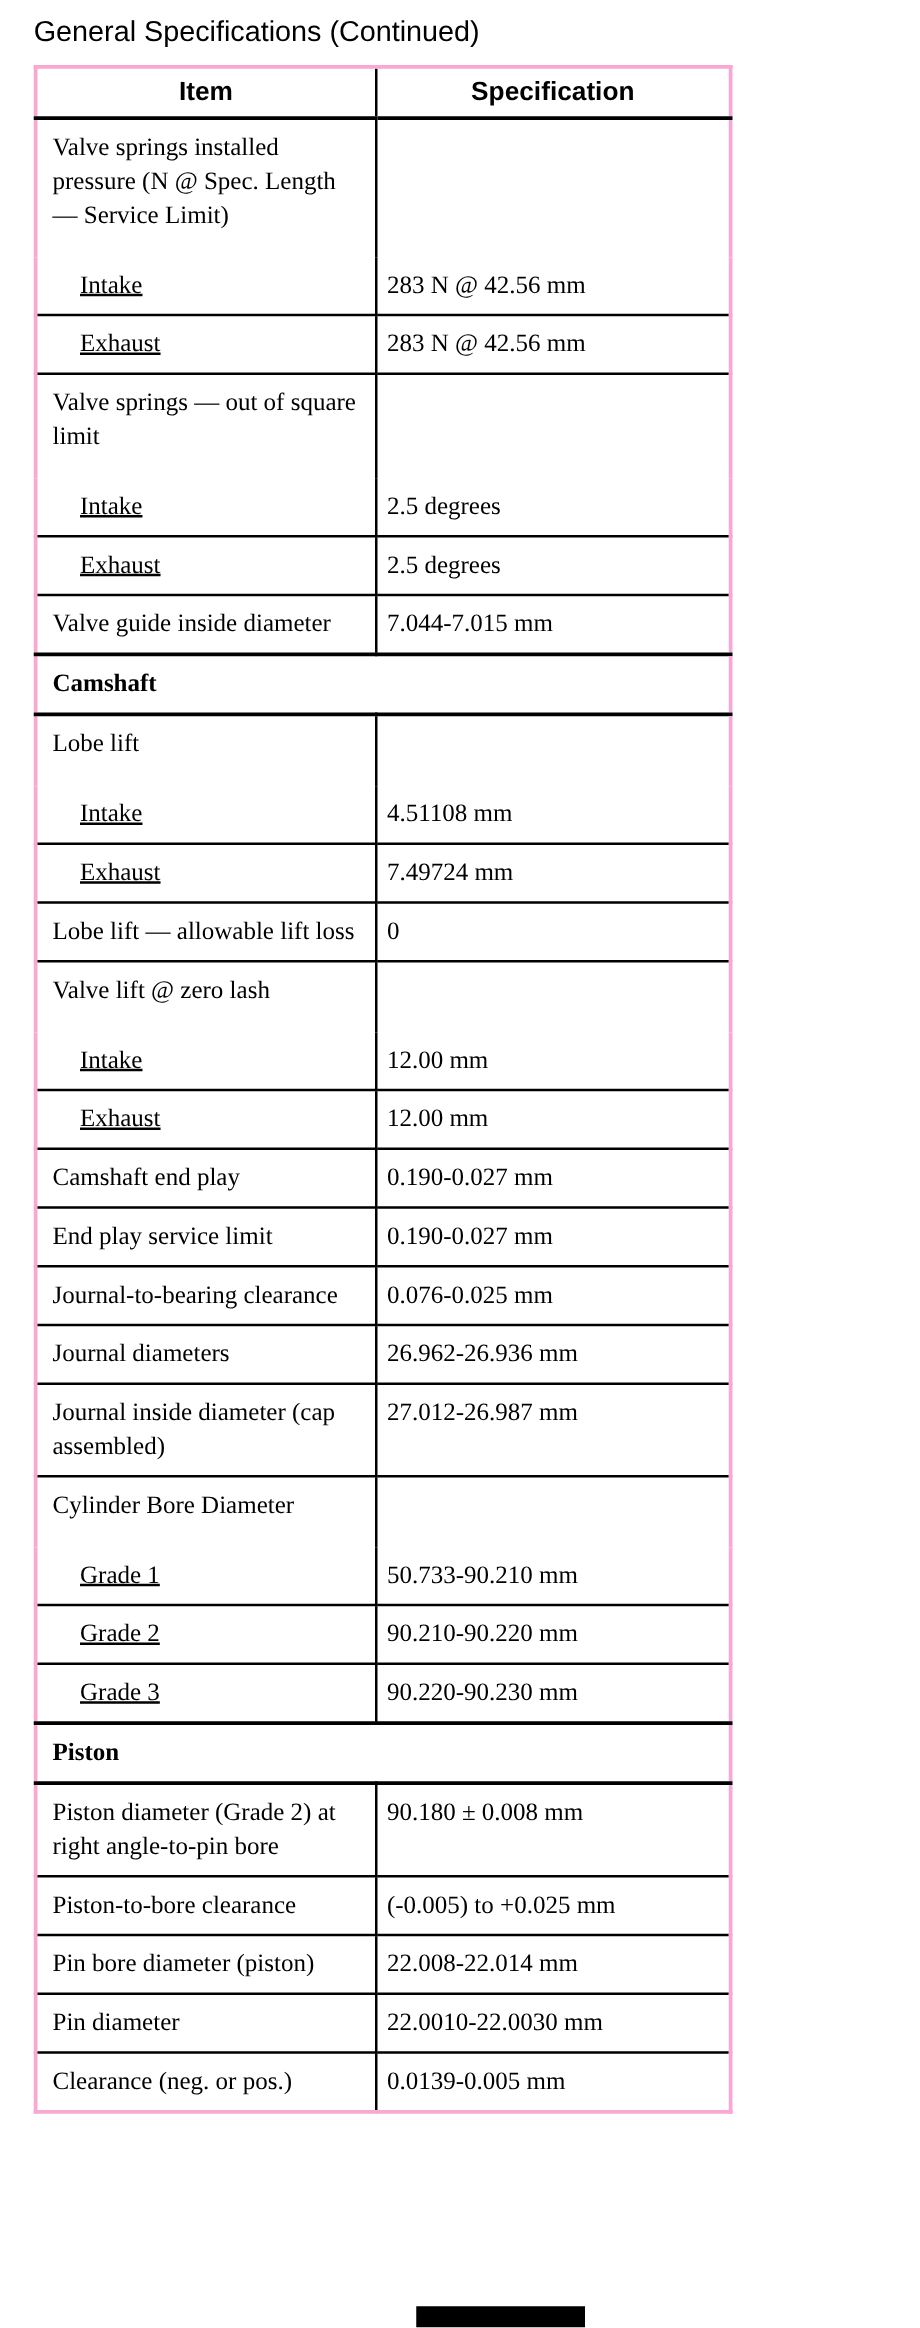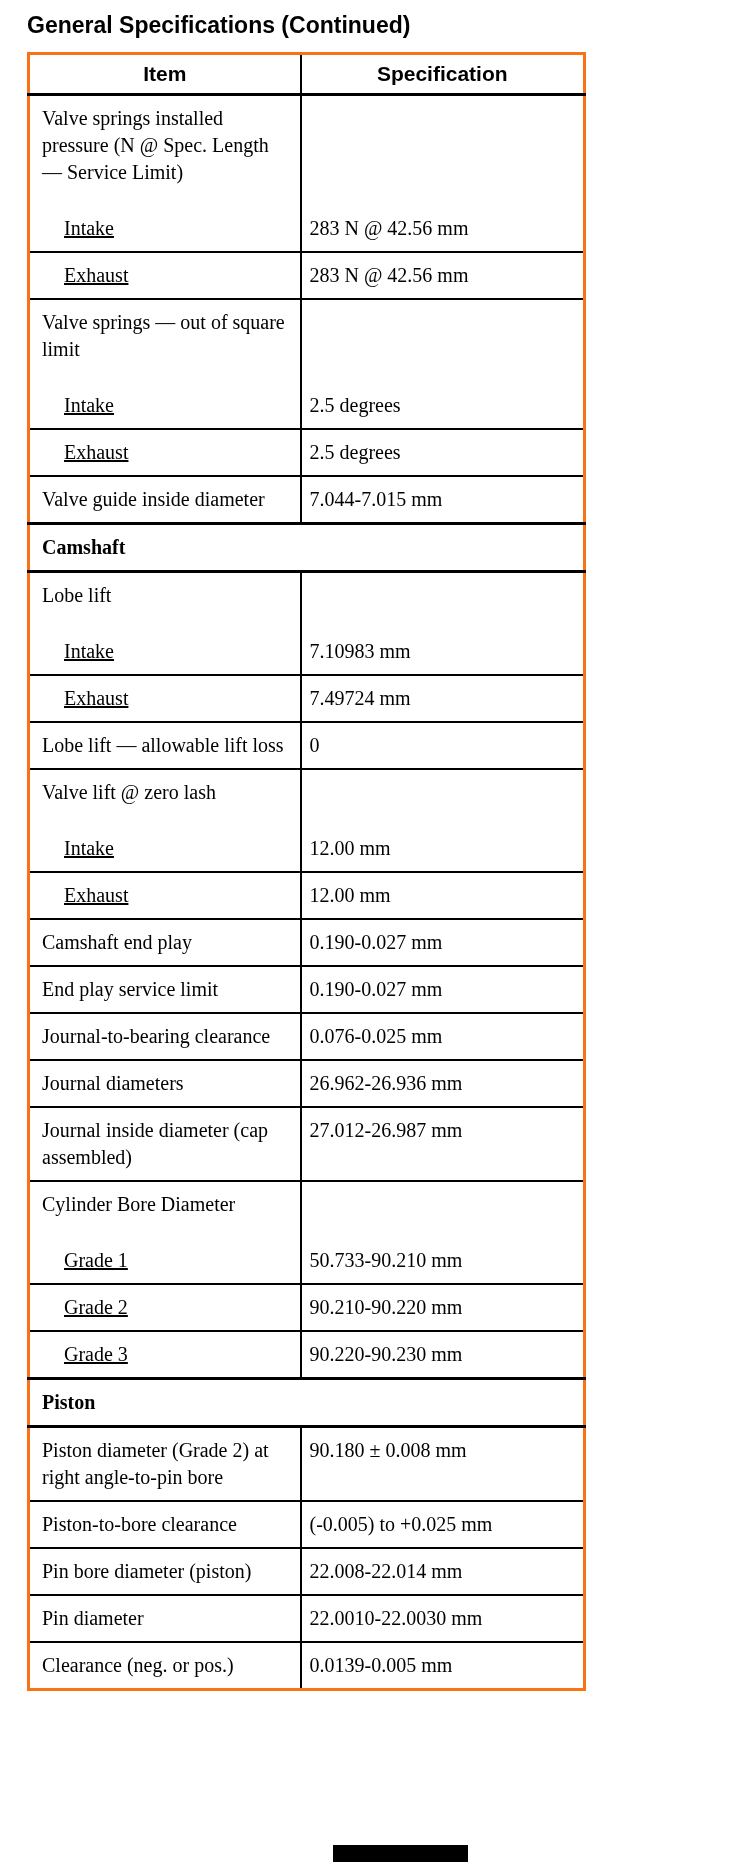--- a/index.html
+++ b/index.html
@@ -10,31 +10,31 @@
   body {
     position: relative;
     width: 736px;
     height: 1862px;
     font-family: "Liberation Serif", serif;
     color: #000;
     overflow: hidden;
   }
   .page-title {
     font-family: "Liberation Sans", sans-serif;
-    font-weight: bold;
+    font-weight: normal;
     font-size: 23px;
     margin: 12px 0 13px 27px;
     letter-spacing: 0px;
   }
   table.spec-table {
     border-collapse: collapse;
     margin-left: 27px;
     width: 556px;
     table-layout: fixed;
-    border: 3px solid #f97316;
+    border: 3px solid #f9a8d4;
   }
   col.col-item { width: 272px; }
   col.col-spec { width: 284px; }
   th.head-cell {
     font-family: "Liberation Sans", sans-serif;
     font-weight: bold;
     font-size: 21px;
     text-align: center;
     padding: 7px 6px;
     border: 2px solid #000;
@@ -122,21 +122,21 @@
       </tr>
       <tr class="row-section">
         <td colspan="2" class="cell item-cell">Camshaft</td>
       </tr>
       <tr class="row-group">
         <td class="cell item-cell">Lobe lift</td>
         <td class="cell spec-cell"></td>
       </tr>
       <tr class="row-sub">
         <td class="cell item-cell indent">Intake</td>
-        <td class="cell spec-cell">7.10983 mm</td>
+        <td class="cell spec-cell">4.51108 mm</td>
       </tr>
       <tr class="row-sub">
         <td class="cell item-cell indent">Exhaust</td>
         <td class="cell spec-cell">7.49724 mm</td>
       </tr>
       <tr class="row-plain">
         <td class="cell item-cell">Lobe lift — allowable lift loss</td>
         <td class="cell spec-cell">0</td>
       </tr>
       <tr class="row-group">

